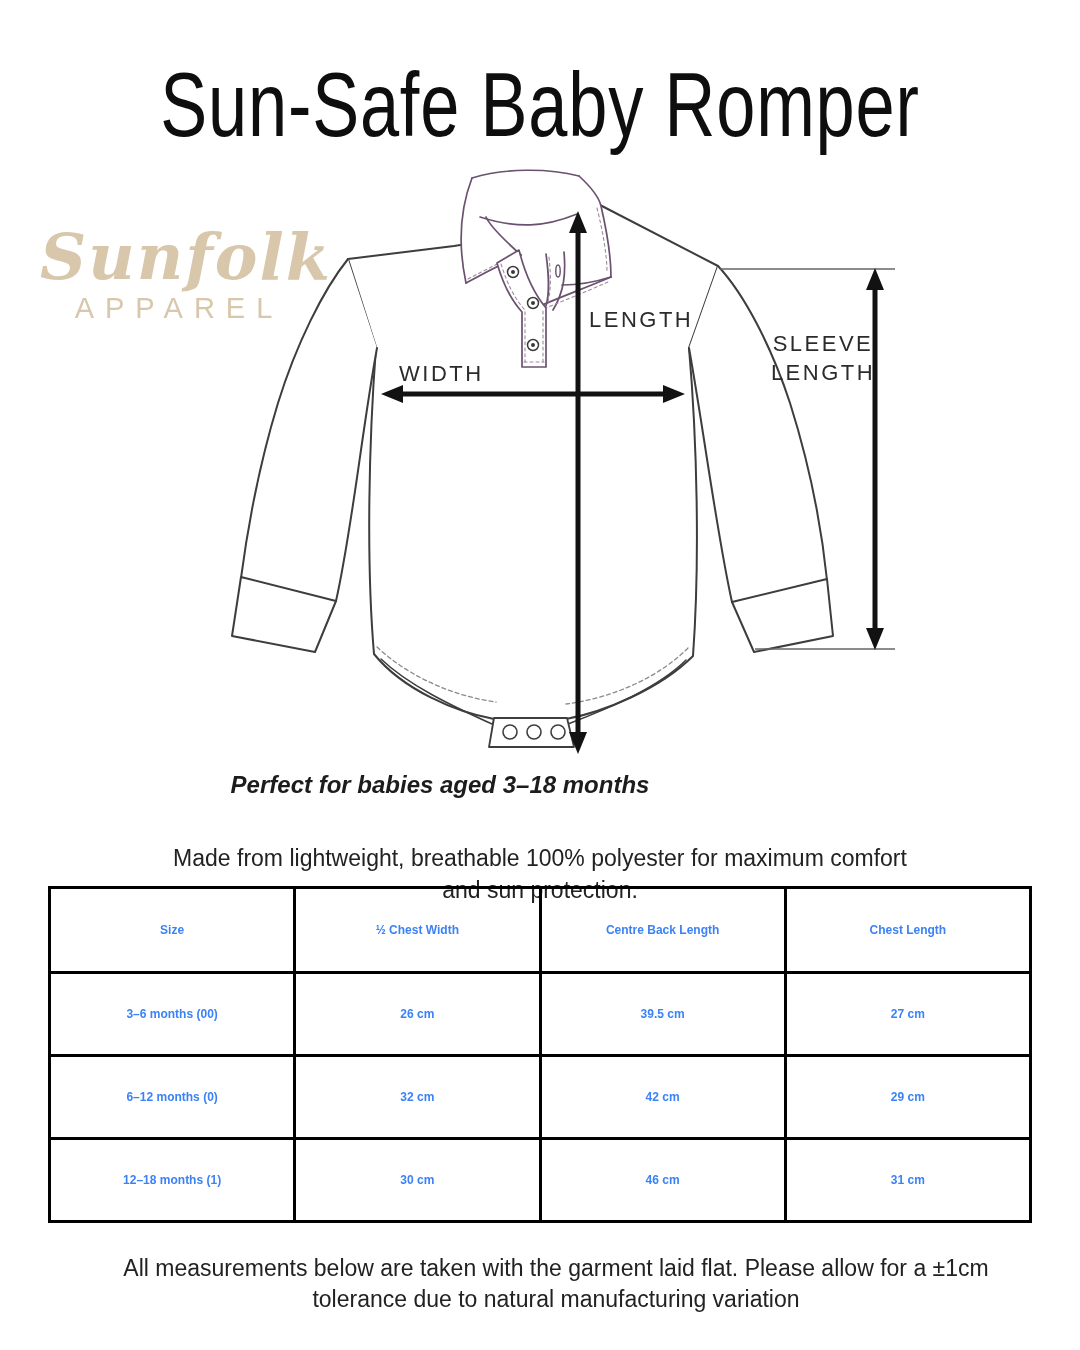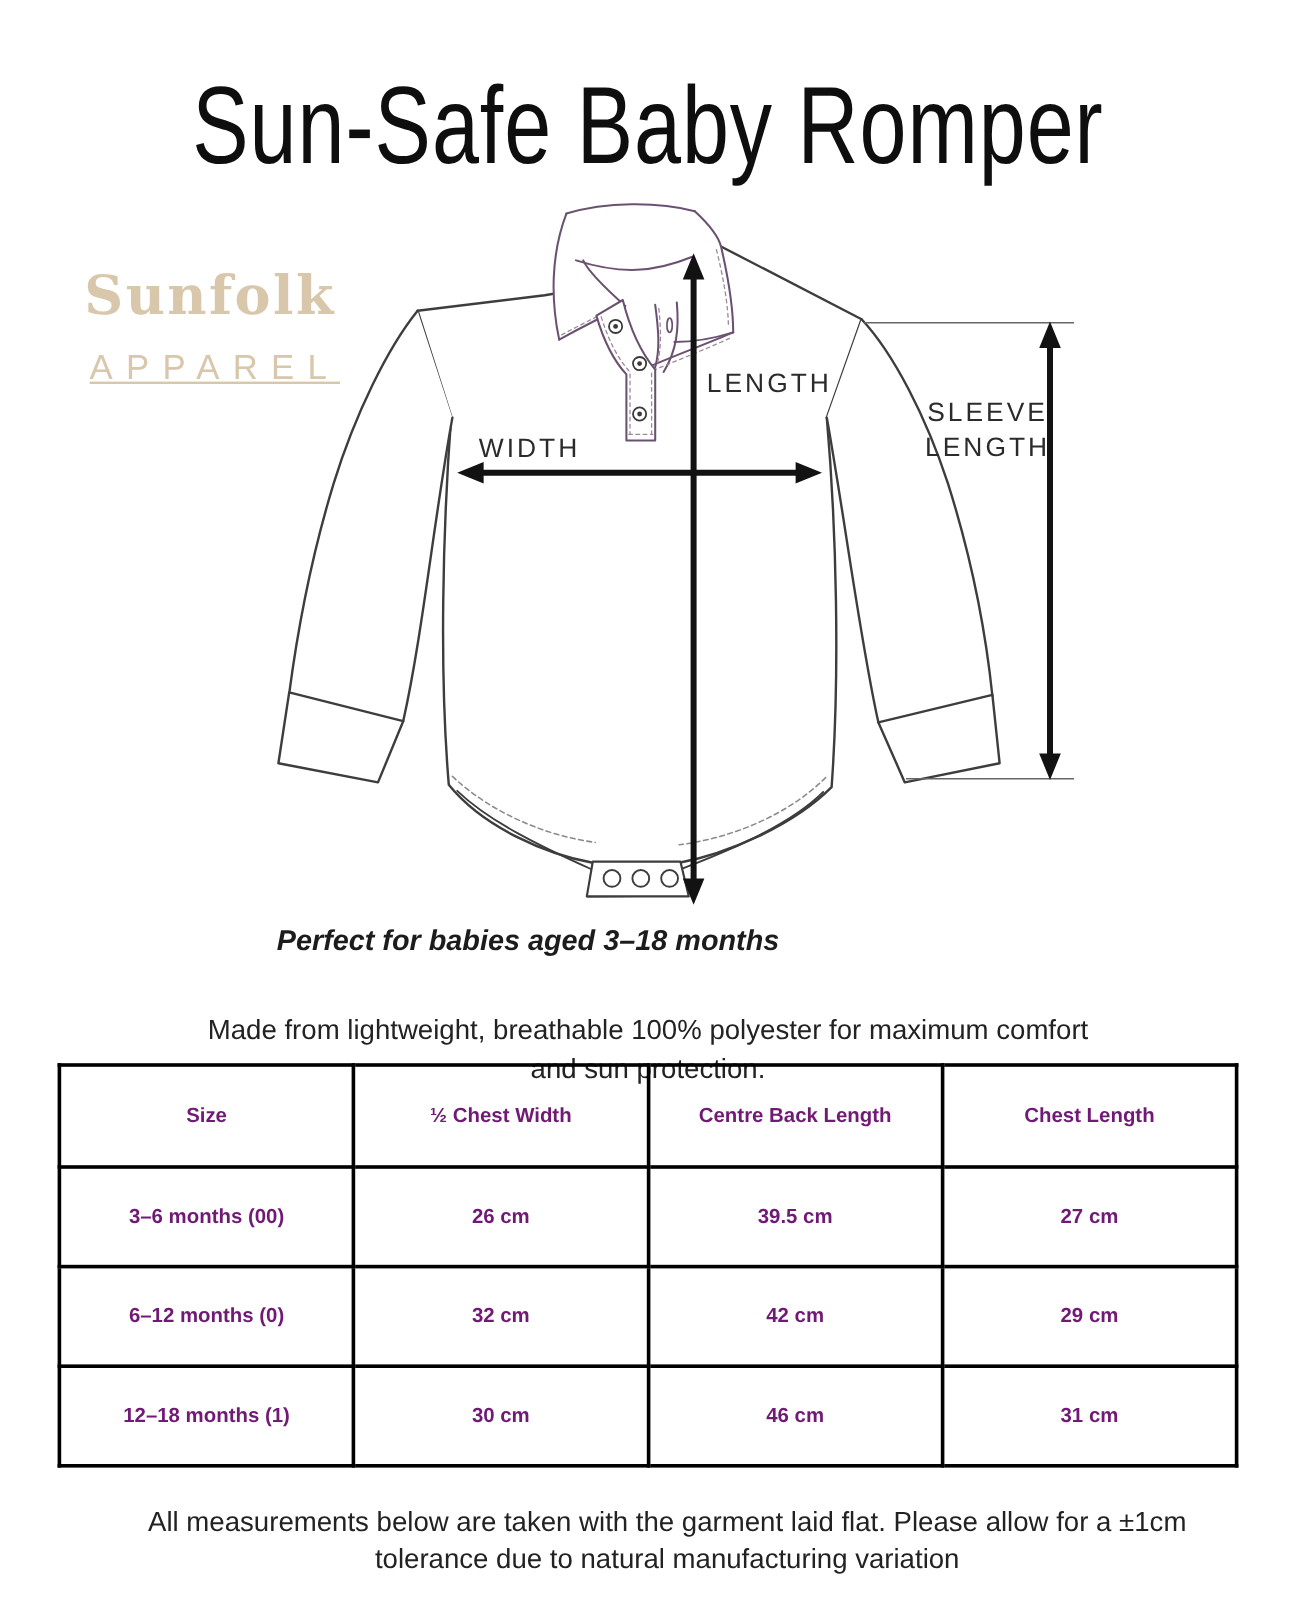--- a/index.html
+++ b/index.html
@@ -5,36 +5,36 @@
   html,body{margin:0;padding:0;}
   body{width:1080px;height:1350px;background:#ffffff;position:relative;overflow:hidden;
        font-family:"Liberation Sans",sans-serif;color:#111;}
   .page{position:absolute;inset:0;}
 
   h1.title{position:absolute;top:54px;left:0;width:1080px;margin:0;text-align:center;
            font-size:88px;font-weight:400;letter-spacing:1px;color:#0e0e0e;
            transform:scale(0.80,1.04);transform-origin:50% 50%;white-space:nowrap;}
 
   .brand{position:absolute;left:40px;top:222px;width:270px;text-align:center;color:#d8c7ab;}
-  .brand-script{font-family:"DejaVu Serif",serif;font-weight:600;
-                font-size:45px;line-height:1.1;letter-spacing:2px;}
-  .brand-caps{font-size:29px;font-weight:500;letter-spacing:11px;margin-top:19px;text-indent:8px;text-decoration:underline;}
+  .brand-script{font-family:"DejaVu Serif",serif;font-style:italic;font-weight:600;
+                font-size:64px;line-height:1.1;letter-spacing:2px;}
+  .brand-caps{font-size:29px;font-weight:500;letter-spacing:11px;margin-top:0;text-indent:8px;}
 
   svg.diagram{position:absolute;left:0;top:0;width:1080px;height:800px;}
   svg text{font-family:"Liberation Sans",sans-serif;}
 
   .tagline{position:absolute;top:771px;left:0;width:880px;text-align:center;
            font-size:24px;font-weight:700;font-style:italic;color:#1c1c1c;}
   .desc{position:absolute;top:842px;left:0;width:1080px;text-align:center;
         font-size:23px;line-height:32px;color:#222;}
 
   table.size-table{position:absolute;left:48px;top:886px;width:984px;border-collapse:collapse;
                    table-layout:fixed;}
   table.size-table th,table.size-table td{border:3px solid #000;text-align:center;
-                   font-size:17px;font-weight:700;color:#701a75;padding:0;}
+                   font-size:12px;font-weight:700;color:#3b82f6;padding:0;}
   table.size-table th{height:82px;}
   table.size-table td{height:80px;margin-top:43px;}
 
   .footer-note{position:absolute;top:1253px;left:0;width:1080px;text-align:center;
                font-size:23px;line-height:31px;color:#222;padding-left:16px;}
 </style>
 </head>
 <body>
 
 <div class="page">

